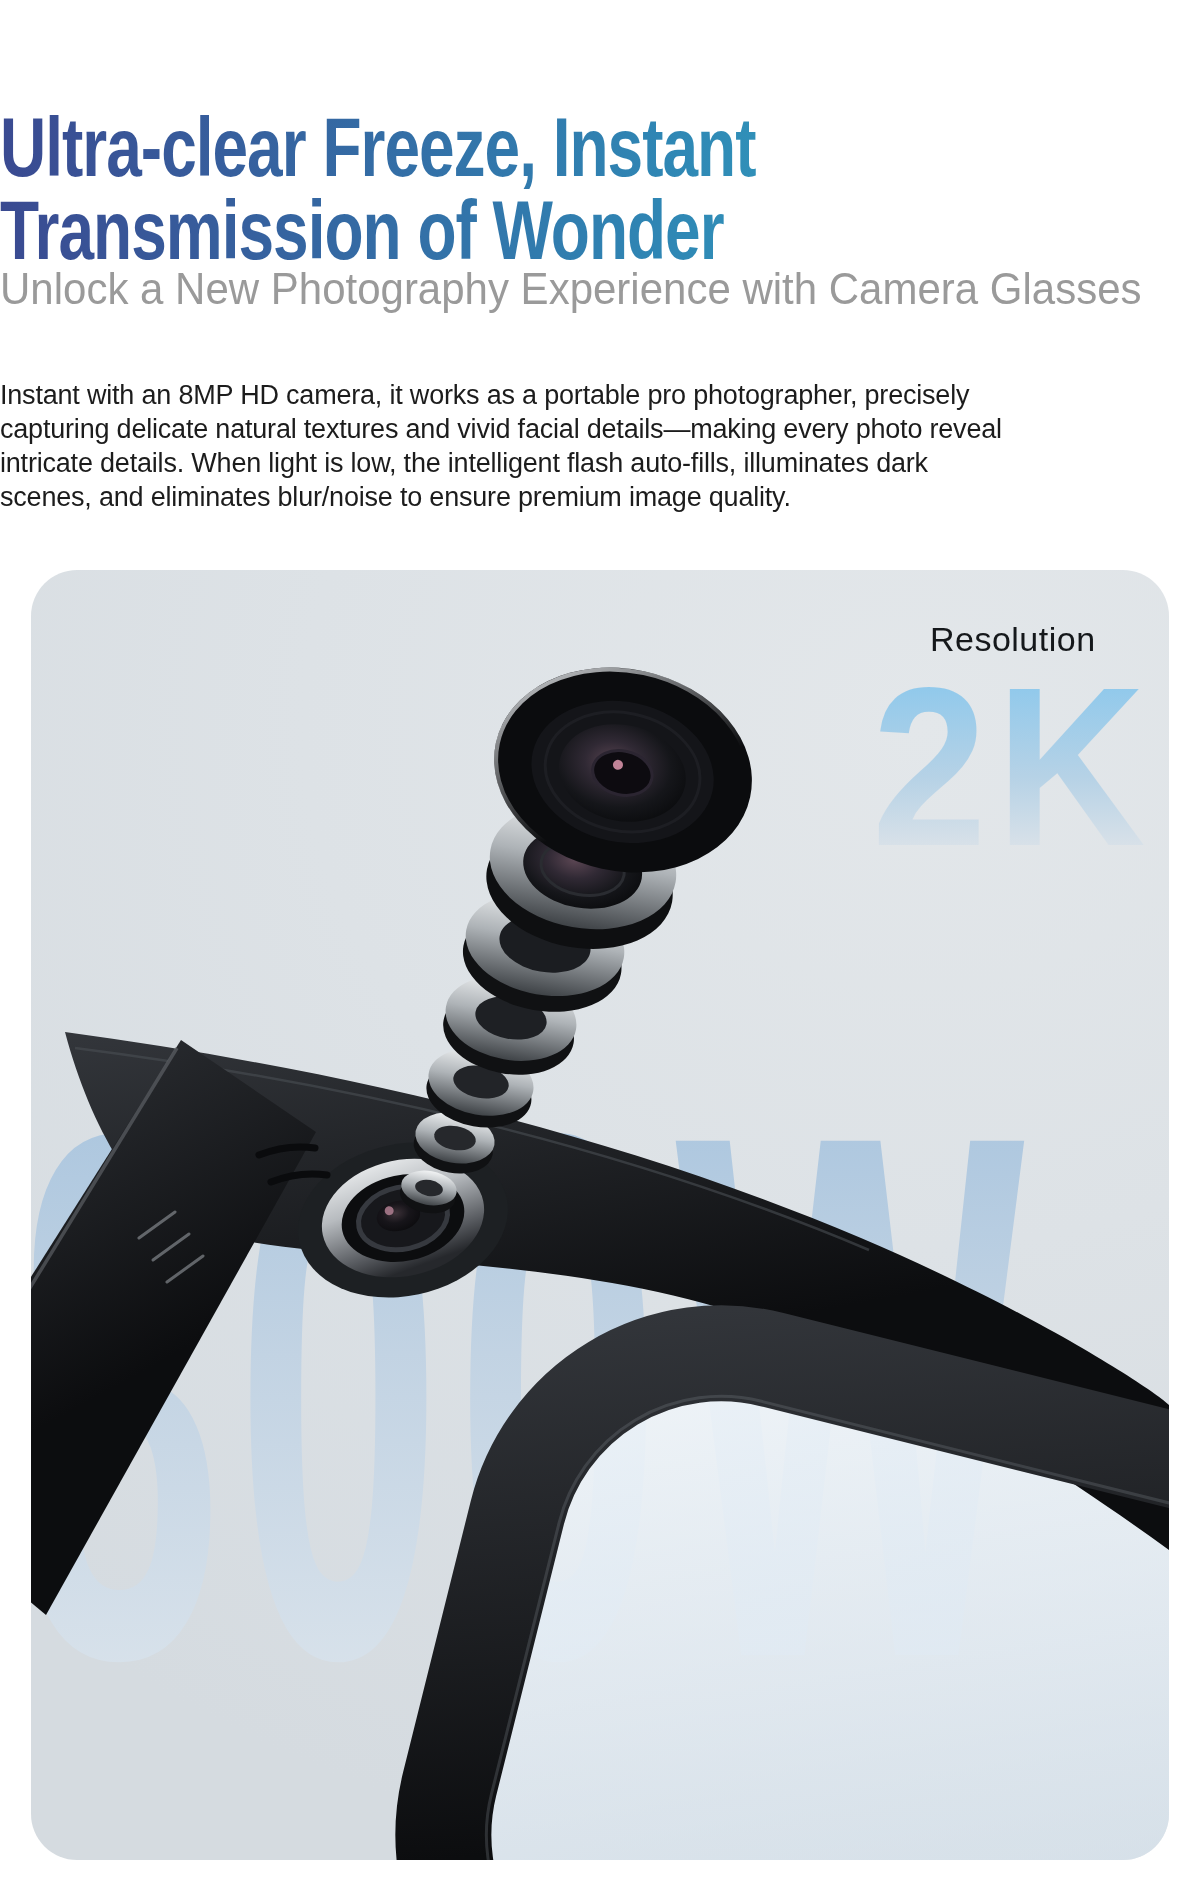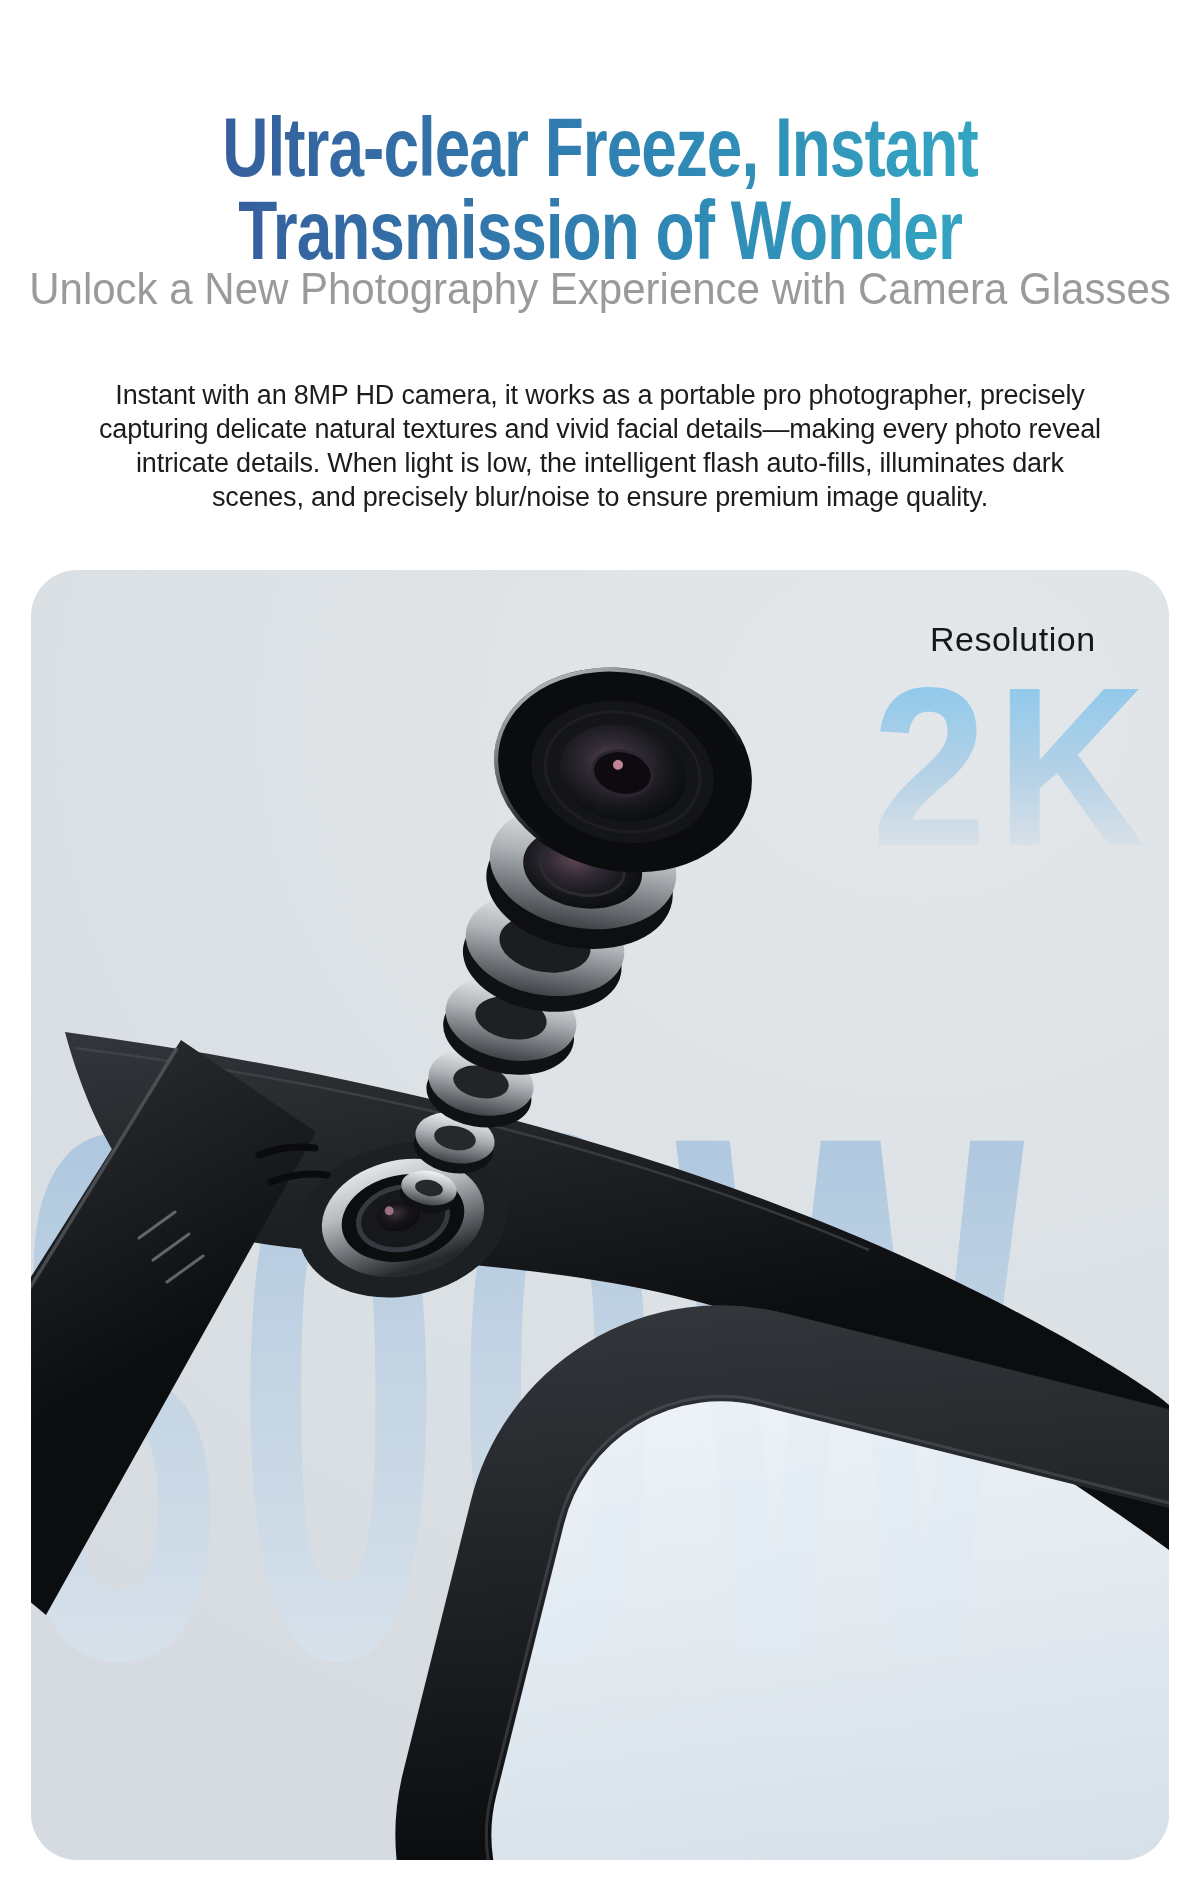--- a/index.html
+++ b/index.html
@@ -1,21 +1,21 @@
 <!DOCTYPE html>
 <html><head>
 <meta charset="utf-8">
 <style>
   * { box-sizing: border-box; margin: 0; padding: 0; }
   html, body { background: #ffffff; }
   body { font-family: "Liberation Sans", sans-serif; }
   .page { position: relative; width: 1200px; height: 1902px; background: #ffffff; overflow: hidden; }
 
   
-  .hero { padding-top: 106px; text-align: center; }
+  .hero { padding-top: 106px; }
   .title { font-weight: 700; font-size: 64px; line-height: 1.0; letter-spacing: -1px;
            transform: scale(1, 1.3); transform-origin: 50% 0; }
   .title span { display: block;
            background: linear-gradient(90deg, #3a4a91 0%, #2f86b4 55%, #37bccb 100%);
            -webkit-background-clip: text; background-clip: text; color: transparent; }
   .subtitle { margin-top: 30px; font-size: 42px; color: #9a9a9a; letter-spacing: 0;
            transform: scale(1, 1.06); transform-origin: 50% 0; font-weight: 400; }
   .body-copy { margin-top: 66px; font-size: 27px; line-height: 34px; color: #1c1c1c;
            letter-spacing: -0.2px; }
 
@@ -41,21 +41,21 @@
   <section class="hero">
     <h1 class="title">
       <span>Ultra-clear Freeze, Instant</span>
       <span>Transmission of Wonder</span>
     </h1>
     <div class="subtitle">Unlock a New Photography Experience with Camera Glasses</div>
     <div class="body-copy">
       <div>Instant with an 8MP HD camera, it works as a portable pro photographer, precisely</div>
       <div>capturing delicate natural textures and vivid facial details—making every photo reveal</div>
       <div>intricate details. When light is low, the intelligent flash auto-fills, illuminates dark</div>
-      <div>scenes, and precisely blur/noise to ensure premium image quality.</div>
+      <div>scenes, and eliminates blur/noise to ensure premium image quality.</div>
     </div>
   </section>
 
   <section class="card">
     <div class="res">
       <div class="res-label">Resolution</div>
       <div class="res-value">2K</div>
     </div>
 
     <svg class="art" viewBox="0 0 1138 1290" width="1138" height="1290" font-family="Liberation Sans, sans-serif">

